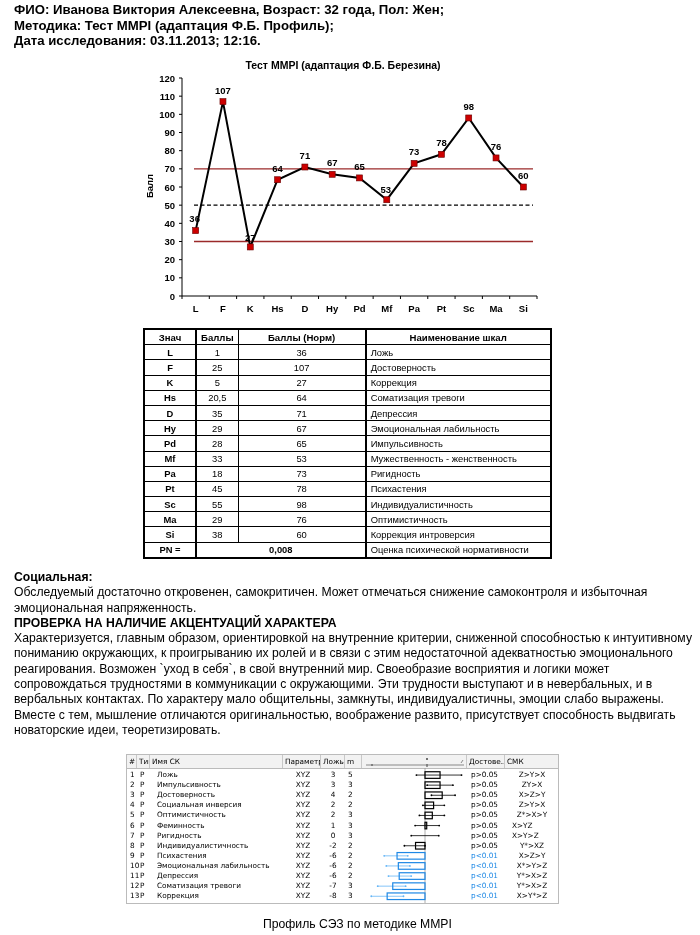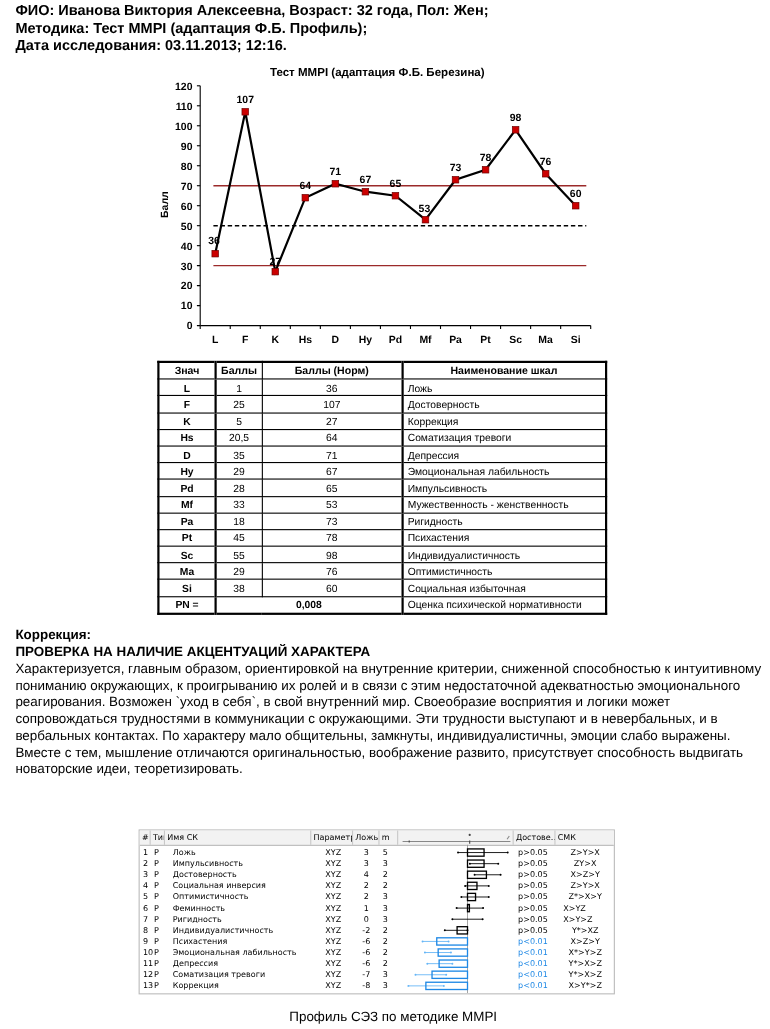--- a/index.html
+++ b/index.html
@@ -208,32 +208,33 @@
       <tr>
         <td class="c1">Ma</td>
         <td class="c2">29</td>
         <td class="c3">76</td>
         <td class="c4">Оптимистичность</td>
       </tr>
       <tr>
         <td class="c1">Si</td>
         <td class="c2">38</td>
         <td class="c3">60</td>
-        <td class="c4">Социальная избыточная</td>
+        <td class="c4">Коррекция интроверсия</td>
       </tr>
       <tr class="pnrow">
         <td class="c1">PN =</td>
   <td colspan="2" class="c3" style="font-weight:bold">0,008</td>
   <td class="c4">Оценка психической нормативности</td>
       </tr>
     </tbody>
 </table>
 
 <div class="concl">
-  <p class="b">Коррекция:</p>
+  <p class="b">Социальная:</p>
+  <p>Обследуемый достаточно откровенен, самокритичен. Может отмечаться снижение самоконтроля и избыточная эмоциональная напряженность.</p>
   <p class="b">ПРОВЕРКА НА НАЛИЧИЕ АКЦЕНТУАЦИЙ ХАРАКТЕРА</p>
   <p>Характеризуется, главным образом, ориентировкой на внутренние критерии, сниженной способностью к интуитивному пониманию окружающих, к проигрыванию их ролей и в связи с этим недостаточной адекватностью эмоционального реагирования. Возможен `уход в себя`, в свой внутренний мир. Своеобразие восприятия и логики может сопровождаться трудностями в коммуникации с окружающими. Эти трудности выступают и в невербальных, и в вербальных контактах. По характеру мало общительны, замкнуты, индивидуалистичны, эмоции слабо выражены. Вместе с тем, мышление отличаются оригинальностью, воображение развито, присутствует способность выдвигать новаторские идеи, теоретизировать.</p>
 </div>
 
 <div class="mini" id="mini">
   <div class="hrow">
     <div class="hcell" style="left:0;width:10px">#</div>
     <div class="hcell" style="left:10px;width:13px">Тип</div>
     <div class="hcell" style="left:23px;width:133px">Имя СК</div>
     <div class="hcell" style="left:156px;width:38px">Параметр</div>

